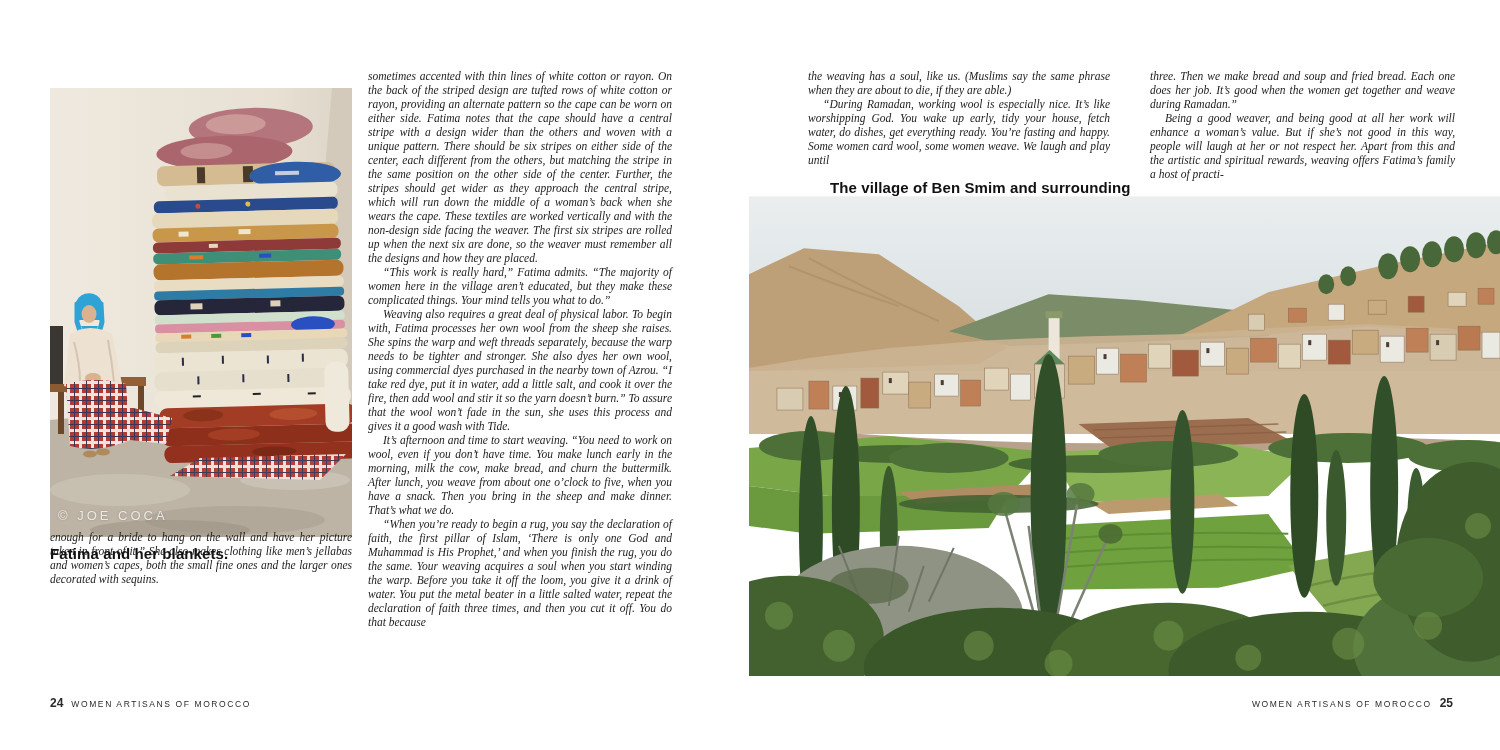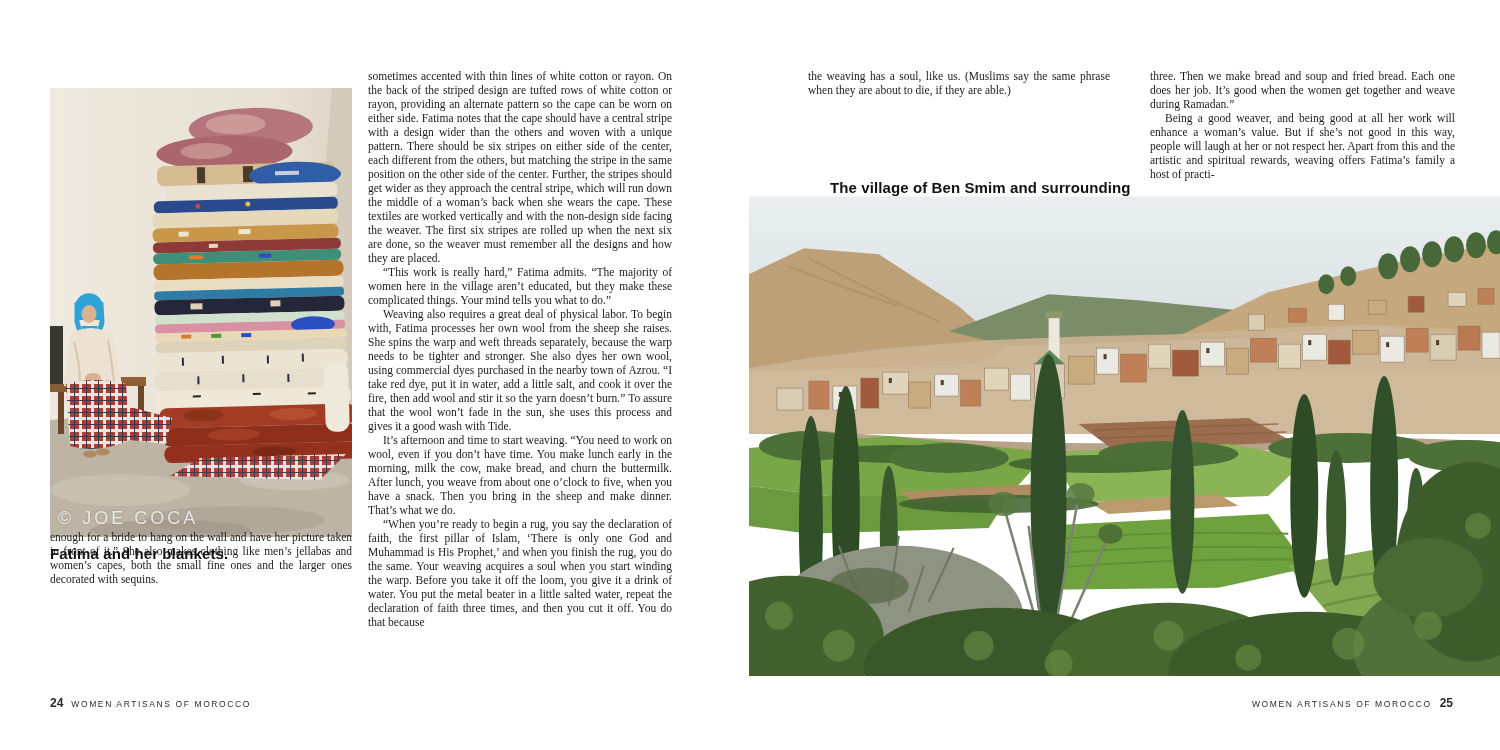--- a/index.html
+++ b/index.html
@@ -1,30 +1,30 @@
 <!DOCTYPE html>
 <html><head>
 <meta charset="utf-8">
 <style>
   html,body{margin:0;padding:0;background:#ffffff;}
   body{width:1500px;height:750px;position:relative;overflow:hidden;
        font-family:"Liberation Serif", serif;}
   .abs{position:absolute;}
-  .body-text{font-size:11.5px;line-height:14px;text-align:justify;color:#1b1b1b;}
+  .body-text{font-size:11.5px;line-height:14px;text-align:justify;color:#1b1b1b;font-style:italic;}
   .body-text p{margin:0;}
   .body-text p.indent{text-indent:15px;}
   .caption{font-family:"Liberation Sans", sans-serif;font-weight:bold;
            font-size:15px;color:#111;letter-spacing:0.1px;}
   .footer{font-family:"Liberation Sans", sans-serif;font-size:8.5px;
           letter-spacing:1.6px;color:#2a2a2a;white-space:nowrap;}
   .footer .num{font-weight:bold;font-size:12px;letter-spacing:0;}
   .footer .gap{display:inline-block;width:8px;}
   figure{margin:0;padding:0;}
   .photo{display:block;}
-  .credit{font-family:"Liberation Sans", sans-serif;font-size:18px;
+  .credit{font-family:"Liberation Sans", sans-serif;font-size:13px;
           letter-spacing:3px;color:rgba(255,255,255,0.78);
           text-shadow:0 0 2px rgba(110,100,90,0.55);}
 </style>
 </head>
 <body>
 
 <div id="spread">
 
   <figure class="abs" style="left:50px;top:88px;width:302px;height:449px;">
     <svg class="photo" width="302" height="449" viewBox="0 0 302 449">
@@ -140,20 +140,21 @@
   <div class="abs body-text" style="left:368px;top:69px;width:304px;">
     <p>sometimes accented with thin lines of white cotton or rayon. On the back of the striped design are tufted rows of white cotton or rayon, providing an alternate pattern so the cape can be worn on either side. Fatima notes that the cape should have a central stripe with a design wider than the others and woven with a unique pattern. There should be six stripes on either side of the center, each different from the others, but matching the stripe in the same position on the other side of the center. Further, the stripes should get wider as they approach the central stripe, which will run down the middle of a woman’s back when she wears the cape. These textiles are worked vertically and with the non-design side facing the weaver. The first six stripes are rolled up when the next six are done, so the weaver must remember all the designs and how they are placed.</p>
     <p class="indent">“This work is really hard,” Fatima admits. “The majority of women here in the village aren’t educated, but they make these complicated things. Your mind tells you what to do.”</p>
     <p class="indent">Weaving also requires a great deal of physical labor. To begin with, Fatima processes her own wool from the sheep she raises. She spins the warp and weft threads separately, because the warp needs to be tighter and stronger. She also dyes her own wool, using commercial dyes purchased in the nearby town of Azrou. “I take red dye, put it in water, add a little salt, and cook it over the fire, then add wool and stir it so the yarn doesn’t burn.” To assure that the wool won’t fade in the sun, she uses this process and gives it a good wash with Tide.</p>
     <p class="indent">It’s afternoon and time to start weaving. “You need to work on wool, even if you don’t have time. You make lunch early in the morning, milk the cow, make bread, and churn the buttermilk. After lunch, you weave from about one o’clock to five, when you have a snack. Then you bring in the sheep and make dinner. That’s what we do.</p>
     <p class="indent">“When you’re ready to begin a rug, you say the declaration of faith, the first pillar of Islam, ‘There is only one God and Muhammad is His Prophet,’ and when you finish the rug, you do the same. Your weaving acquires a soul when you start winding the warp. Before you take it off the loom, you give it a drink of water. You put the metal beater in a little salted water, repeat the declaration of faith three times, and then you cut it off. You do that because</p>
   </div>
 
   <div class="abs body-text" style="left:800px;top:69px;width:302px;margin-left:8px;">
     <p>the weaving has a soul, like us. (Muslims say the same phrase when they are about to die, if they are able.)</p>
+    <p class="indent">“During Ramadan, working wool is especially nice. It’s like worshipping God. You wake up early, tidy your house, fetch water, do dishes, get everything ready. You’re fasting and happy. Some women card wool, some women weave. We laugh and play until</p>
   </div>
 
   <div class="abs caption" style="left:830px;top:179px;width:310px;">The village of Ben Smim and surrounding farmland.</div>
 
   <div class="abs body-text" style="left:1150px;top:69px;width:305px;">
     <p>three. Then we make bread and soup and fried bread. Each one does her job. It’s good when the women get together and weave during Ramadan.”</p>
     <p class="indent">Being a good weaver, and being good at all her work will enhance a woman’s value. But if she’s not good in this way, people will laugh at her or not respect her. Apart from this and the artistic and spiritual rewards, weaving offers Fatima’s family a host of practi-</p>
   </div>
 
   <figure class="abs" style="left:749px;top:196px;width:751px;height:480px;">

